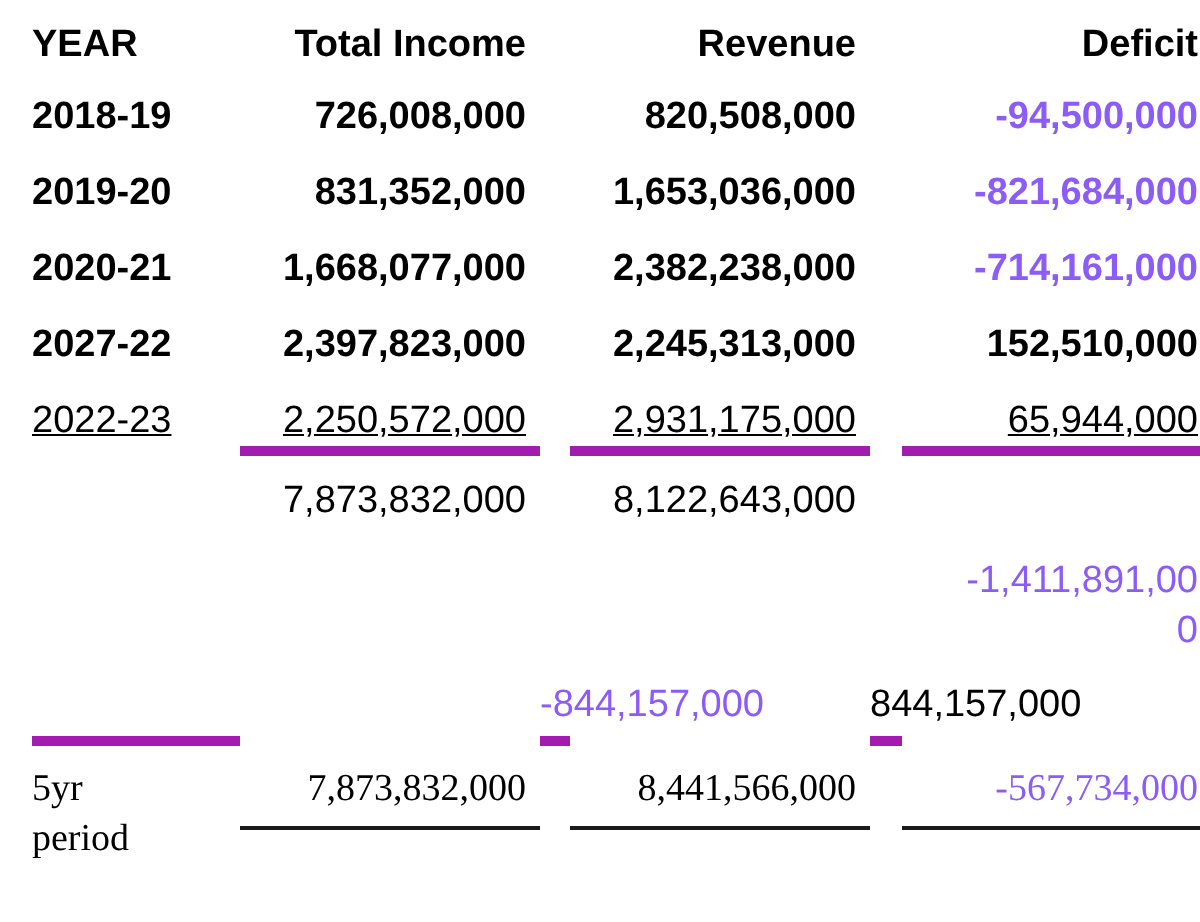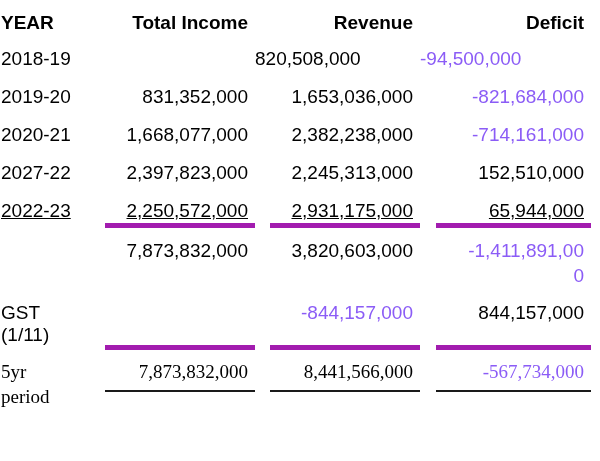--- a/index.html
+++ b/index.html
@@ -4,66 +4,68 @@
 <style>
   * { box-sizing: border-box; margin: 0; padding: 0; }
   html, body {
     width: 600px; height: 461px;
     background: #ffffff;
     font-family: "Liberation Sans", sans-serif;
     font-size: 19px;
     color: #000000;
     overflow: hidden;
   }
-  .sheet { padding: 8px 0 0 1px; width: 598px; }
+  .sheet { padding: 8px 0 0 16px; width: 598px; }
   .row {
     display: grid;
     grid-template-columns: 104px 150px 15px 150px 16px 155px;
     align-items: start;
   }
   .c { line-height: 25px; }
   .c1 { text-align: left; padding-right: 26px; }
   .num { text-align: right; padding-right: 7px; }
   .hdr { font-weight: bold; }
   .neg { color: #8b5cf6; }
   .rule  { border-bottom: 5px solid #a21caf; }
   .rule2 { border-bottom: 2px solid #1a1a1a; }
   .r-head  { min-height: 35px; padding-top: 2px; }
-  .r-data  { min-height: 38px; padding-top: 3px; }
+  .r-data  { min-height: 38px; padding-top: 3px; font-weight: bold; }
   .r-sub   { padding-top: 3px; text-decoration: underline; }
   .r-total { padding-top: 10px; padding-bottom: 14px; }
   .r-gst .c { line-height: 22px; }
   .r-gst   { padding-top: 0; }
   .r-gst .rule, .r-sub .rule { height: 100%; }
   .r-gst .c { padding-bottom: 4px; }
   .r-5yr   { padding-top: 9px; }
   .r-5yr .c { padding-bottom: 6px; font-family: Liberation Serif, serif; }
   .wrap {
     display: inline-block;
     max-width: 122px;
     word-break: break-all;
+    margin-top: 40px;
   }
 </style>
 </head>
 <body>
 
 <div class="sheet">
 
   <div class="row r-head">
     <div class="c c1 hdr">YEAR</div>
     <div class="c num hdr">Total Income</div>
     <div class="c"></div>
     <div class="c num hdr">Revenue</div>
     <div class="c"></div>
     <div class="c num hdr">Deficit</div>
   </div>
 
 
   <div class="row r-data">
     <div class="c c1">2018-19</div>
+    <div class="c num">726,008,000</div>
     <div class="c"></div>
     <div class="c num">820,508,000</div>
     <div class="c"></div>
     <div class="c num neg">-94,500,000</div>
   </div>
 
   <div class="row r-data">
     <div class="c c1">2019-20</div>
     <div class="c num">831,352,000</div>
     <div class="c"></div>
@@ -96,27 +98,26 @@
     <div class="c"></div>
     <div class="c num rule">2,931,175,000</div>
     <div class="c"></div>
     <div class="c num rule">65,944,000</div>
   </div>
 
   <div class="row r-total">
     <div class="c c1"></div>
     <div class="c num">7,873,832,000</div>
     <div class="c"></div>
-    <div class="c num">3,820,603,000</div>
+    <div class="c num">8,122,643,000</div>
     <div class="c"></div>
     <div class="c num neg"><span class="wrap">-1,411,891,000</span></div>
   </div>
 
   <div class="row r-gst">
-    <div class="c c1">GST (1/11)</div>
     <div class="c num rule"></div>
     <div class="c"></div>
     <div class="c num rule neg">-844,157,000</div>
     <div class="c"></div>
     <div class="c num rule">844,157,000</div>
   </div>
 
   <div class="row r-5yr">
     <div class="c c1">5yr period</div>
     <div class="c num rule2">7,873,832,000</div>

